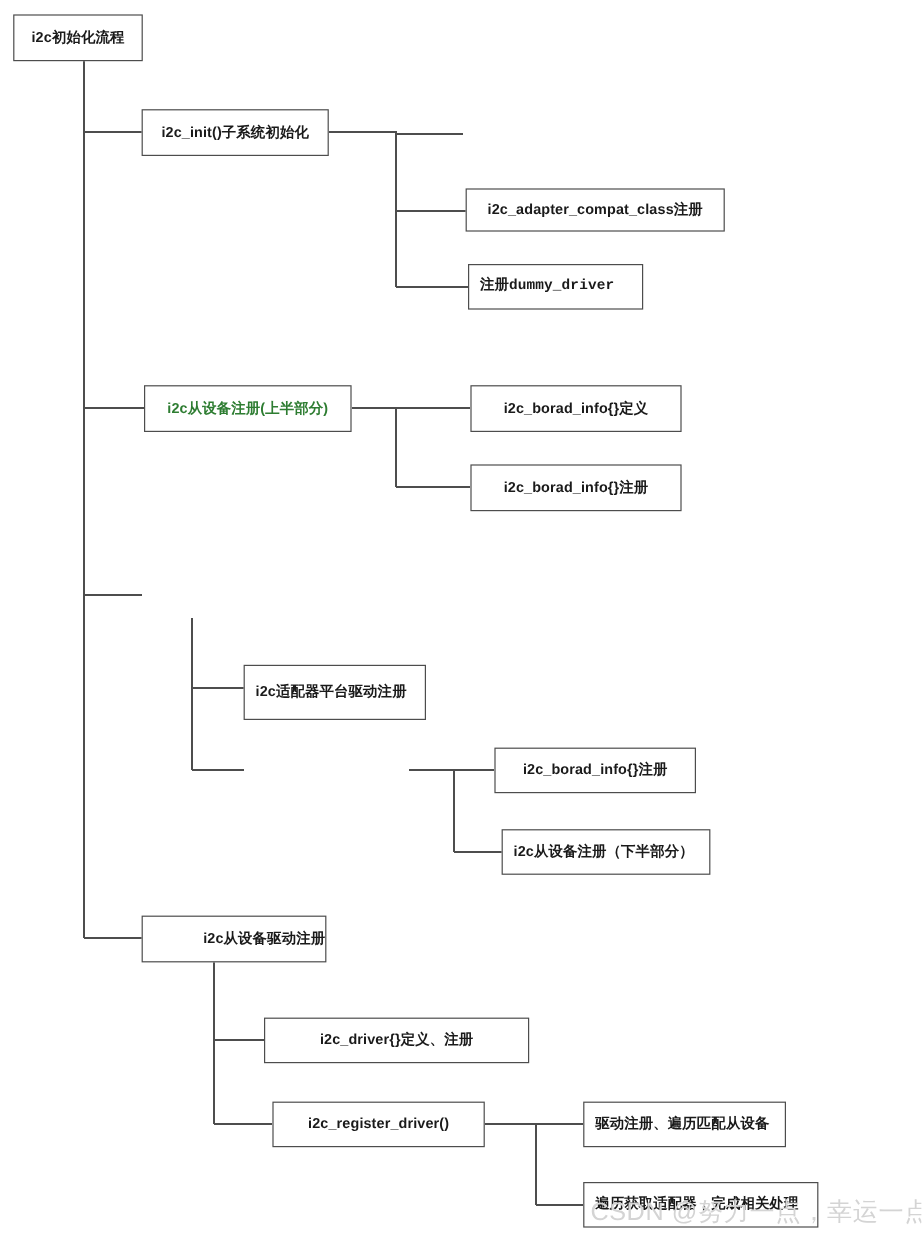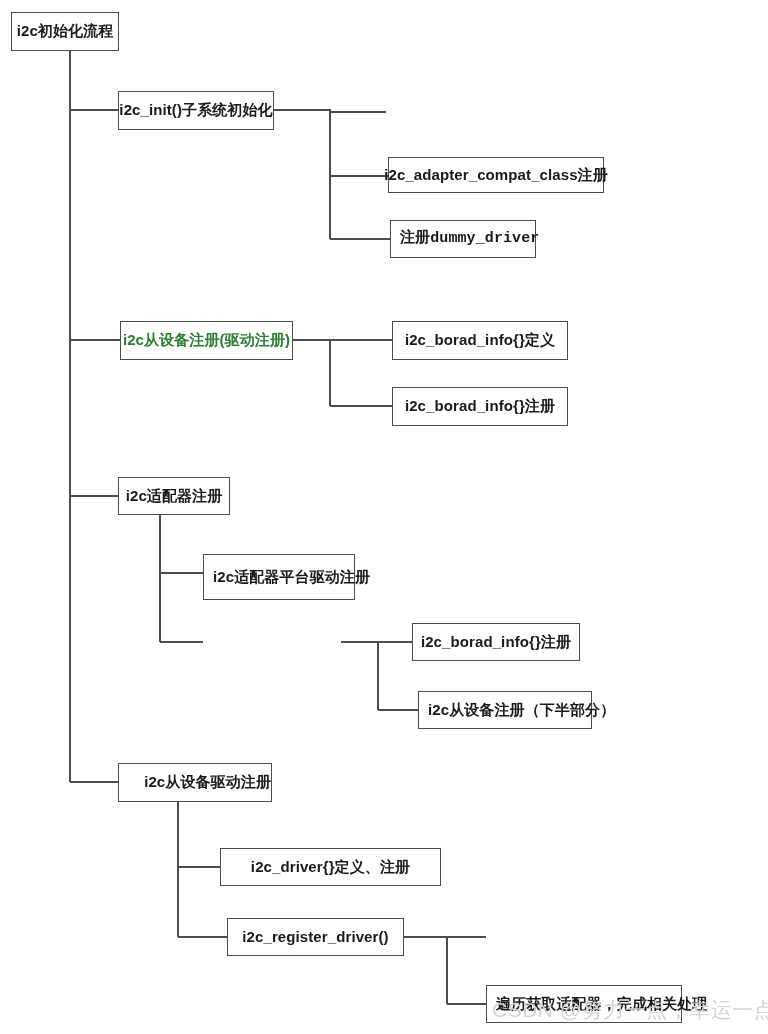--- a/index.html
+++ b/index.html
@@ -25,21 +25,21 @@
     width: 768px;
     height: 1034px;
   }
   .node {
     position: absolute;
     box-sizing: border-box;
     border: 1.6px solid #4d4d4d;
     background: #ffffff;
     color: #1a1a1a;
     font-weight: bold;
-    font-size: 15px;
+    font-size: 12px;
     line-height: 1.1;
     display: flex;
     align-items: center;
     justify-content: center;
     text-align: center;
     white-space: nowrap;
     letter-spacing: 0.1px;
     z-index: 2;
   }
   .node.green {
@@ -113,51 +113,51 @@
   </div>
 
   <div class="node" style="left:388px; top:157px; width:216px; height:36px;">
     <span>i2c_adapter_compat_class注册</span>
   </div>
   <div class="node left-align" style="left:390px; top:220px; width:146px; height:38px;font-family:Liberation Mono, monospace;">
     <span>注册dummy_driver</span>
   </div>
 
   <div class="node green" style="left:120px; top:321px; width:173px; height:39px;">
-    <span>i2c从设备注册(驱动注册)</span>
+    <span>i2c从设备注册(上半部分)</span>
   </div>
 
   <div class="node" style="left:392px; top:321px; width:176px; height:39px;">
     <span>i2c_borad_info{}定义</span>
   </div>
   <div class="node" style="left:392px; top:387px; width:176px; height:39px;">
     <span>i2c_borad_info{}注册</span>
   </div>
 
-  <div class="node" style="left:118px; top:477px; width:112px; height:38px;">
-    <span>i2c适配器注册</span>
-  </div>
   <div class="node left-align" style="left:203px; top:554px; width:152px; height:46px;">
     <span>i2c适配器平台驱动注册</span>
   </div>
   <div class="node" style="left:412px; top:623px; width:168px; height:38px;">
     <span>i2c_borad_info{}注册</span>
   </div>
   <div class="node left-align" style="left:418px; top:691px; width:174px; height:38px;">
     <span>i2c从设备注册（下半部分）</span>
   </div>
 
   <div class="node" style="left:118px; top:763px; width:154px; height:39px;justify-content:flex-end;">
     <span>i2c从设备驱动注册</span>
   </div>
   <div class="node" style="left:220px; top:848px; width:221px; height:38px;">
     <span>i2c_driver{}定义、注册</span>
   </div>
   <div class="node" style="left:227px; top:918px; width:177px; height:38px;">
     <span>i2c_register_driver()</span>
   </div>
+  <div class="node left-align" style="left:486px; top:918px; width:169px; height:38px;">
+    <span>驱动注册、遍历匹配从设备</span>
+  </div>
   <div class="node left-align" style="left:486px; top:985px; width:196px; height:38px;">
     <span>遍历获取适配器，完成相关处理</span>
   </div>
 
   <div class="watermark">CSDN @努力一点，幸运一点</div>
 
 </div>
 
 </body></html>

